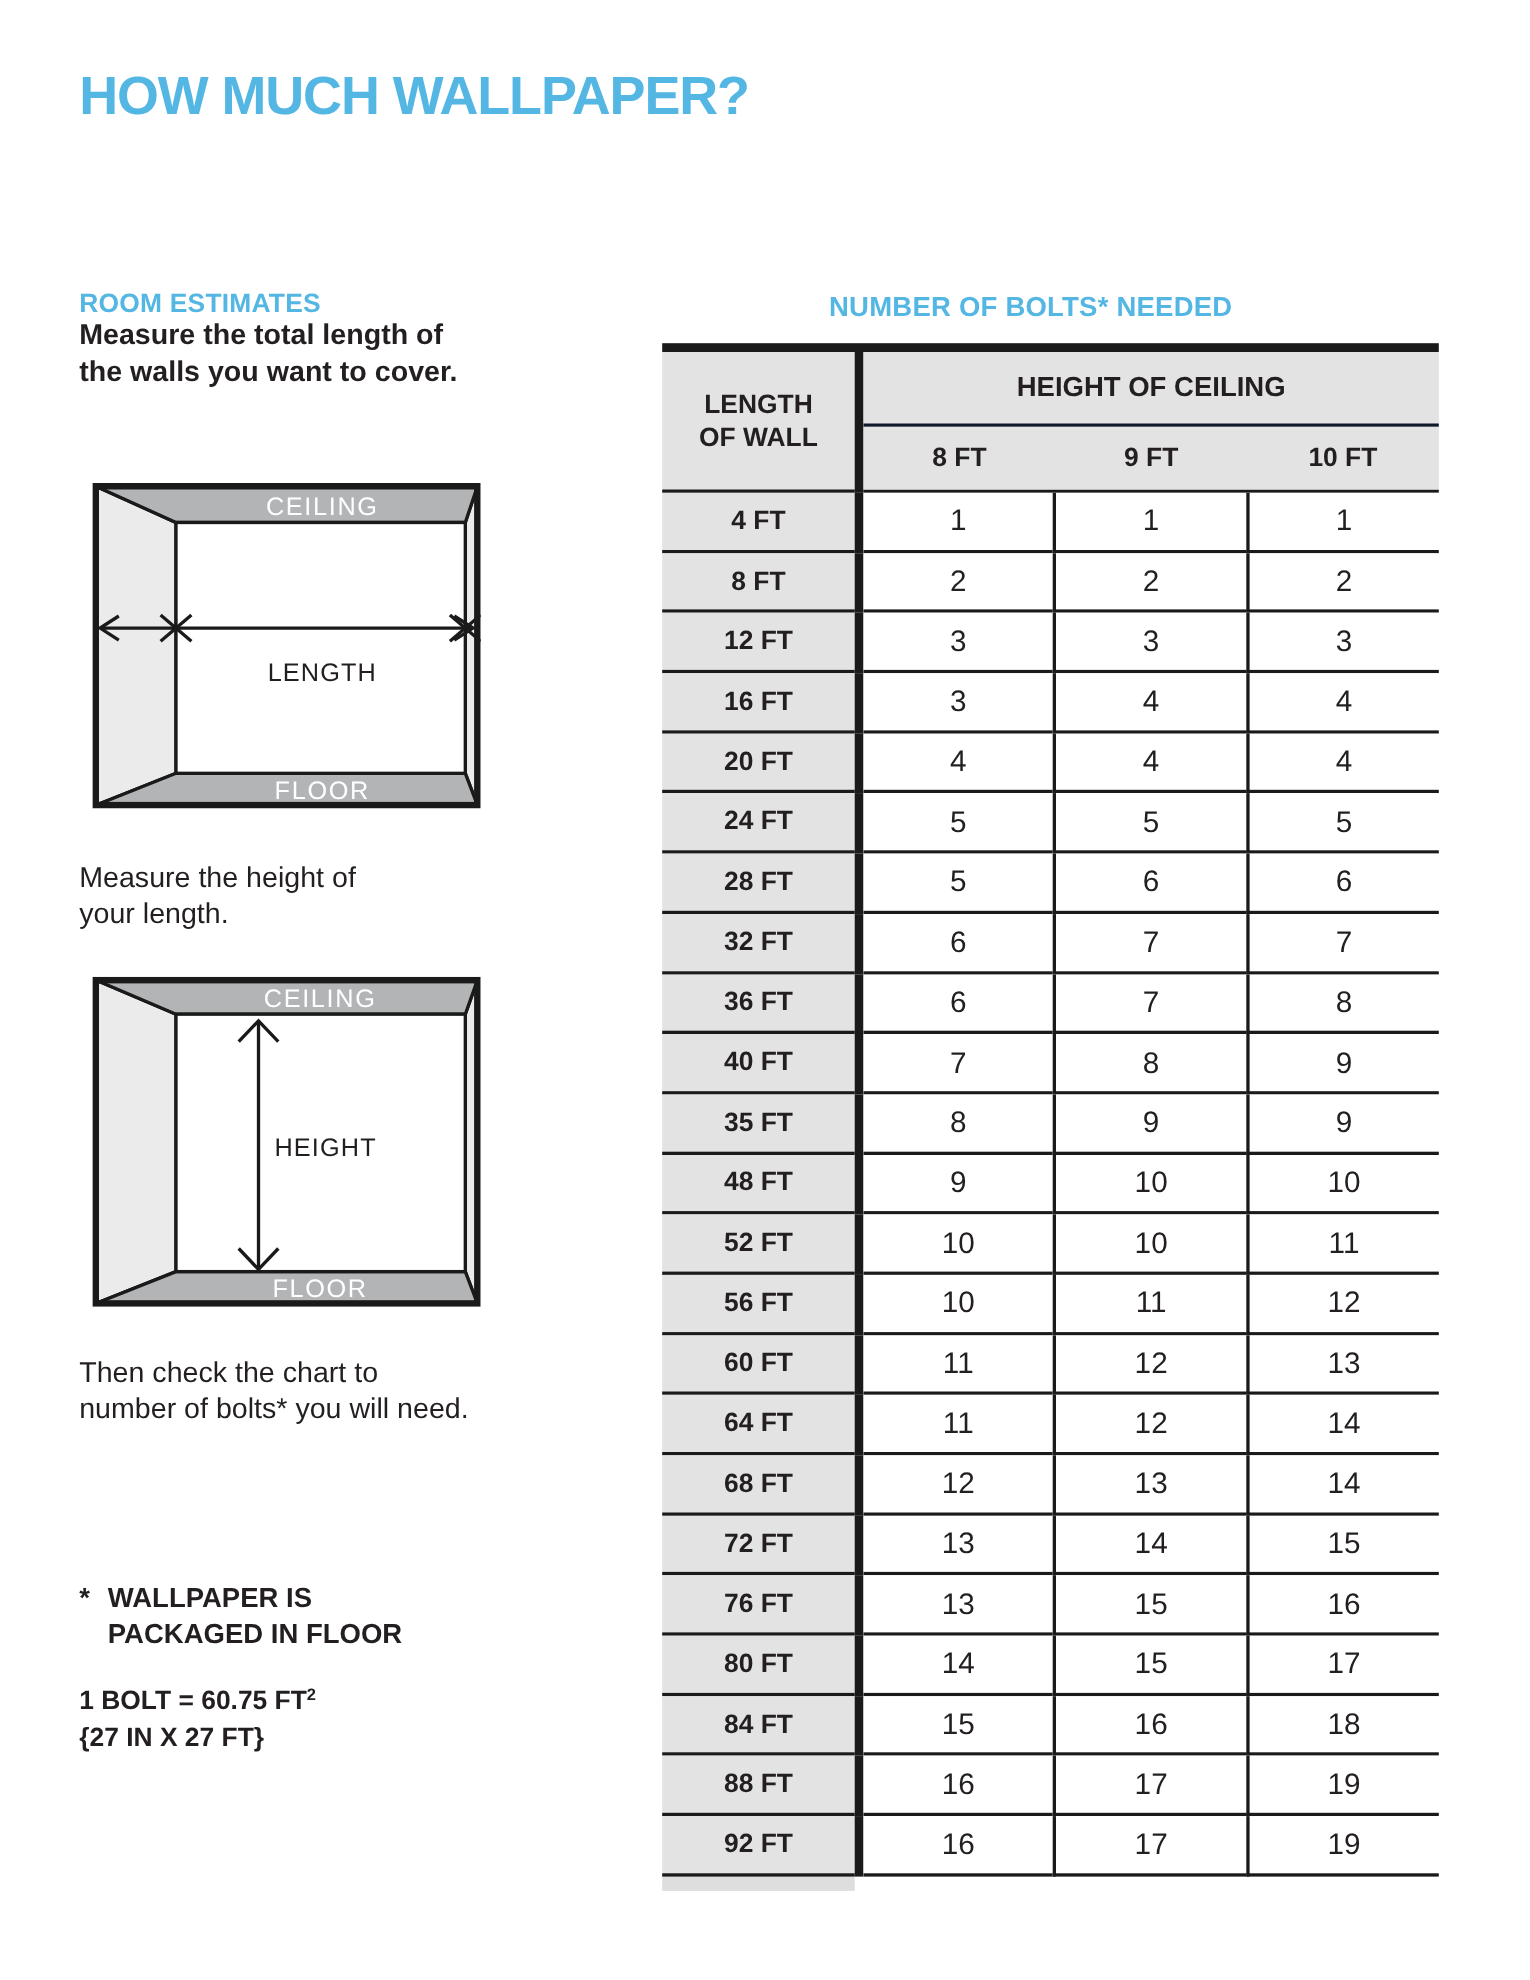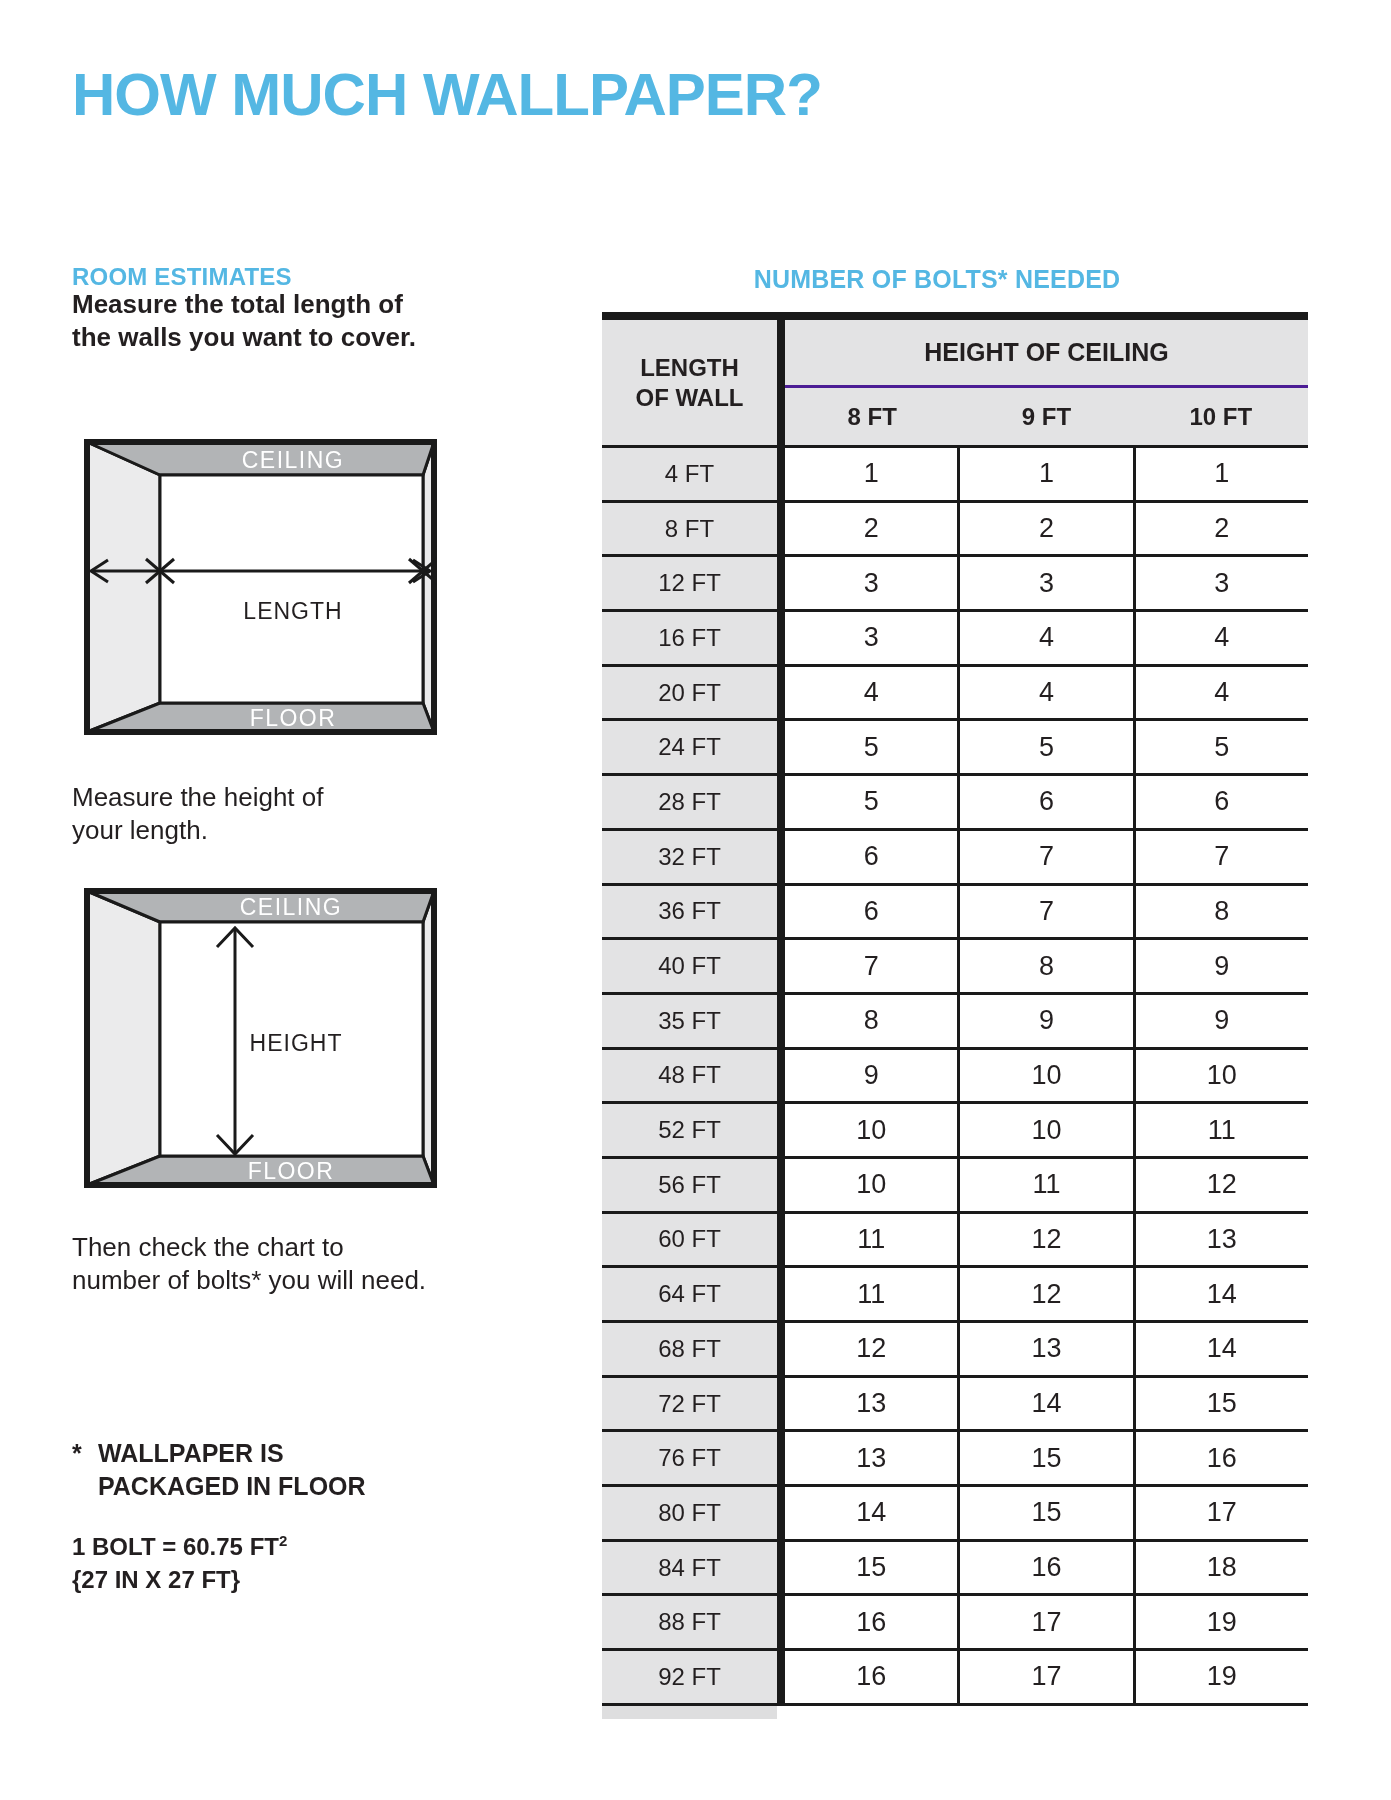--- a/index.html
+++ b/index.html
@@ -7,21 +7,21 @@
     position:relative;
     width:1391px;height:1800px;
     background:#ffffff;
     font-family:"Liberation Sans", sans-serif;
     color:#231f20;
     overflow:hidden;
   }
   .abs{position:absolute;}
   .page-title{
     left:72px;top:60px;
-    font-size:60px;font-weight:bold;letter-spacing:-1px;
+    font-size:49px;font-weight:bold;letter-spacing:-1px;
     color:#54b7e3;white-space:nowrap;
   }
   .section-heading{
     left:72px;top:263px;
     font-size:24px;font-weight:bold;letter-spacing:0.2px;
     color:#54b7e3;white-space:nowrap;
   }
   .body-text{font-size:26px;line-height:33px;color:#231f20;white-space:nowrap;}
   .para1{left:72px;top:288px;font-weight:bold;}
   .para2{left:72px;top:781px;}
@@ -57,35 +57,35 @@
     width:175px;background:#e3e3e4;
     border-bottom:3px solid #1a1a1a;
     display:flex;flex-direction:column;align-items:center;justify-content:center;
     font-size:24px;font-weight:bold;line-height:30px;
     box-sizing:border-box;
   }
   .vbar{width:8px;background:#1a1a1a;flex:0 0 8px;}
   .thead-right{flex:1;display:flex;flex-direction:column;box-sizing:border-box;border-bottom:3px solid #1a1a1a;}
   .span-header{
     height:68px;background:#e3e3e4;
-    border-bottom:3px solid #4c1d95;box-sizing:border-box;
+    border-bottom:3px solid #0f172a;box-sizing:border-box;
     display:flex;align-items:center;justify-content:center;
     font-size:25px;font-weight:bold;
   }
   .ft-row{flex:1;background:#e3e3e4;display:flex;}
   .ft-row .ft{
     flex:1;display:flex;align-items:center;justify-content:center;
     font-size:24px;font-weight:bold;
   }
   .trow{display:flex;height:54.7px;}
   .cell{display:flex;align-items:center;justify-content:center;box-sizing:border-box;}
   .cell.label{
     width:175px;background:#e3e3e4;
     border-bottom:3px solid #1a1a1a;
-    font-size:24px;font-weight:normal;
+    font-size:24px;font-weight:bold;
   }
   .cell.val{
     flex:1;background:#ffffff;
     border-bottom:3px solid #1a1a1a;
     font-size:27px;
   }
   .cell.val + .cell.val{border-left:3px solid #1a1a1a;}
   .label-tail{width:175px;height:13px;background:#dededf;}
 
   

